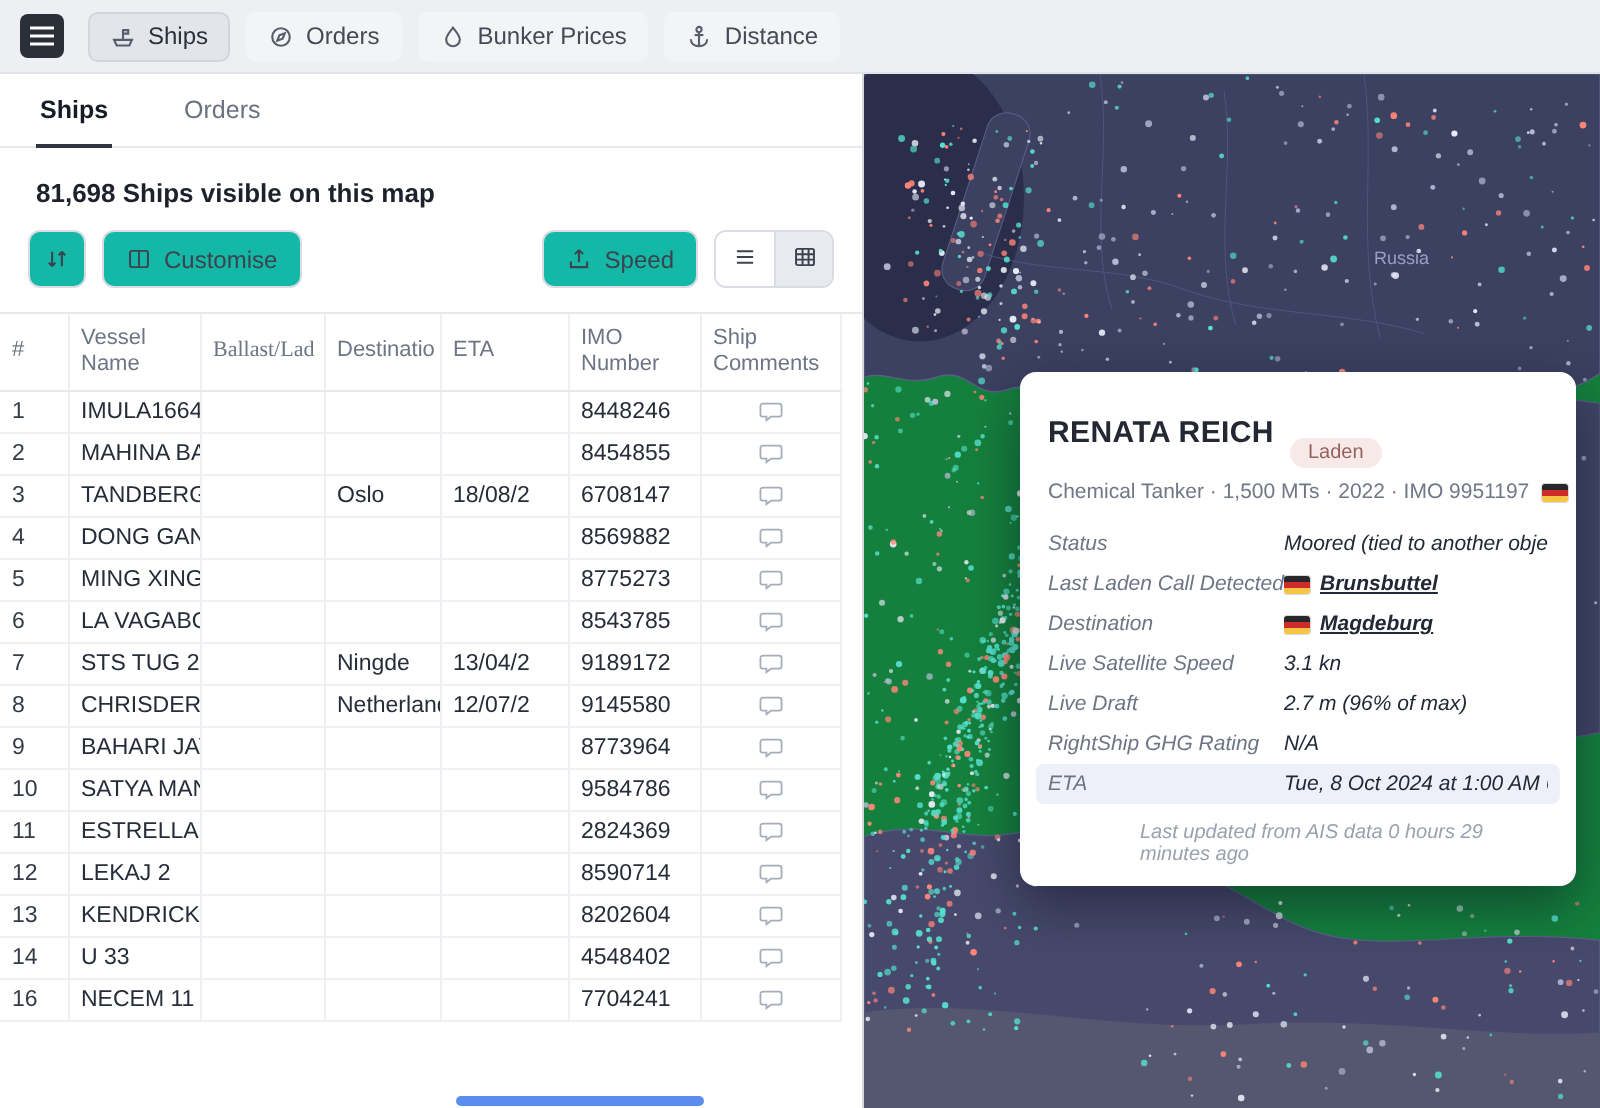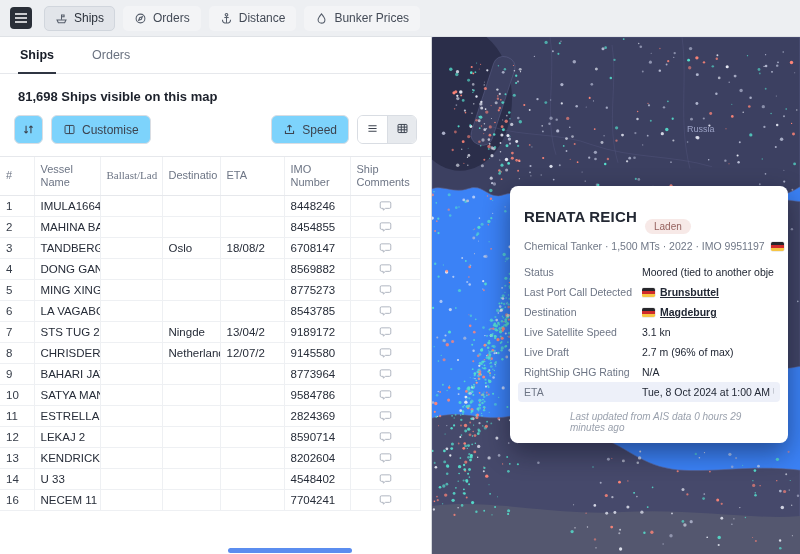--- a/index.html
+++ b/index.html
@@ -22,21 +22,21 @@
   .content{flex:1;display:flex;min-height:0;}
   .panel{width:432px;min-width:432px;background:#fff;display:flex;flex-direction:column;
     position:relative;border-right:1px solid #d5d8dd;}
   .tabs{display:flex;gap:34px;padding:0 18px;border-bottom:1px solid #e6e8ec;height:37px;min-height:37px;}
   .tab{display:flex;align-items:center;font-size:12.5px;color:#6a7280;cursor:pointer;
     border-bottom:2px solid transparent;padding:0 2px;margin-bottom:-1px;}
   .tab.active{color:#161b26;border-bottom-color:#2f3542;font-weight:700;}
   .count{padding:15px 18px 11px;font-size:13px;font-weight:700;color:#1c212b;}
   .controls{display:flex;align-items:center;gap:8px;padding:0 14px 12px;}
   .btn{display:flex;align-items:center;gap:6px;height:29px;padding:0 11px;border:1px solid #d9dde3;
-    border-radius:6px;background:#7dd3fc;font-size:12px;color:#3c434f;font-family:inherit;cursor:pointer;}
+    border-radius:6px;background:#14b8a6;font-size:12px;color:#3c434f;font-family:inherit;cursor:pointer;}
   .iconbtn{width:29px;padding:0;justify-content:center;}
   .spacer{flex:1;}
   .toggle{display:flex;border:1px solid #d9dde3;border-radius:6px;overflow:hidden;height:29px;}
   .toggle button{width:29px;border:none;background:#fff;display:flex;align-items:center;
     justify-content:center;cursor:pointer;padding:0;}
   .toggle button.active{background:#e7eaee;}
   .toggle button + button{border-left:1px solid #d9dde3;}
 
   .table-wrap{flex:1;overflow:hidden;border-top:1px solid #e6e8ec;}
   table{border-collapse:collapse;table-layout:fixed;width:420px;font-size:11.5px;}
@@ -48,32 +48,32 @@
   .c0{width:34px;}.c1{width:66px;}.c2{width:62px;font-family:Liberation Serif, serif;}.c3{width:58px;}.c4{width:64px;}.c5{width:66px;}.c6{width:70px;}
   td.c0{color:#343b47;}
   td.ccell{text-align:center;}
   .cbubble{display:inline-flex;vertical-align:middle;cursor:pointer;}
 
   .hscroll{position:absolute;left:0;right:0;bottom:0;height:7px;}
   .hthumb{position:absolute;left:228px;width:124px;height:5px;bottom:1px;border-radius:3px;
     background:#5b8def;cursor:pointer;}
 
   
-  .map{flex:1;position:relative;background:#3b82f6;overflow:hidden;cursor:grab;}
+  .map{flex:1;position:relative;background:#15803d;overflow:hidden;cursor:grab;}
   .mapsvg{position:absolute;inset:0;width:100%;height:100%;}
 
   
   .popup{position:absolute;top:149px;right:12px;width:278px;background:#fff;border-radius:8px;
     box-shadow:0 10px 26px rgba(8,10,28,.45);padding:13px 14px 10px;font-size:11px;}
   .ptitle-row{display:flex;align-items:center;gap:8px;}
   .ptitle{font-size:15px;font-weight:700;color:#232833;letter-spacing:.2px;cursor:pointer;}
   .badge{font-size:10px;color:#96625f;background:#f7e9e7;padding:2px 9px;border-radius:9px;margin-top:20px;}
   .psub{display:flex;align-items:center;gap:6px;margin-top:6px;color:#707887;font-size:10.5px;white-space:nowrap;}
   .psub .flag{margin-left:auto;}
-  .prows{margin-top:10px;}
+  .prows{margin-top:10px;font-style:italic;}
   .prow{display:flex;align-items:center;padding:4px 6px;margin:0 -6px;}
   .prow .pl{width:118px;min-width:118px;color:#6d7585;font-size:10.5px;}
   .prow .pv{color:#222835;font-size:10.5px;display:flex;align-items:center;gap:5px;
     white-space:nowrap;overflow:hidden;}
   .prow.hl{background:#edf0f9;border-radius:4px;}
   .pv.link{cursor:pointer;}
   .pv.link .pvt{font-weight:700;text-decoration:underline;}
   .pfoot{margin-top:9px;font-style:italic;color:#9aa1ad;font-size:10px;margin-left:46px;}
   .flag{display:inline-block;width:13px;height:9px;min-width:13px;border-radius:1.5px;
     background:linear-gradient(to bottom,#26262b 0 33%,#d02b2b 33% 66%,#f6c544 66% 100%);
@@ -108,35 +108,35 @@
           <svg width="13" height="13" viewBox="0 0 16 16" fill="none" stroke="#565e6b" stroke-width="1.3">
               <circle cx="8" cy="8" r="5.4"></circle>
               <path d="M10.3 5.7 9 9l-3.3 1.3L7 7z"></path>
             </svg>
         </span>
         <span>Orders</span>
       </button>
       <button class="nav-btn">
         <span>
           <svg width="13" height="13" viewBox="0 0 16 16" fill="none" stroke="#565e6b" stroke-width="1.3">
+              <path d="M8 2.3c2.4 3 4.2 5.1 4.2 7.2a4.2 4.2 0 1 1-8.4 0C3.8 7.4 5.6 5.3 8 2.3z"></path>
+            </svg>
+        </span>
+        <span>Bunker Prices</span>
+      </button>
+      <button class="nav-btn">
+        <span>
+          <svg width="13" height="13" viewBox="0 0 16 16" fill="none" stroke="#565e6b" stroke-width="1.3">
               <circle cx="8" cy="3.4" r="1.6"></circle>
               <path d="M8 5v8.4"></path>
               <path d="M5.3 6.8h5.4"></path>
               <path d="M3 9.4c0 2.9 2.3 4.2 5 4.2s5-1.3 5-4.2"></path>
             </svg>
         </span>
         <span>Distance</span>
-      </button>
-      <button class="nav-btn">
-        <span>
-          <svg width="13" height="13" viewBox="0 0 16 16" fill="none" stroke="#565e6b" stroke-width="1.3">
-              <path d="M8 2.3c2.4 3 4.2 5.1 4.2 7.2a4.2 4.2 0 1 1-8.4 0C3.8 7.4 5.6 5.3 8 2.3z"></path>
-            </svg>
-        </span>
-        <span>Bunker Prices</span>
       </button>
     </nav>
   </header>
 
   <div class="content">
 
     <aside class="panel">
       <div class="tabs">
         <div class="tab active">Ships</div>
         <div class="tab">Orders</div>
@@ -1475,21 +1475,21 @@
           <span class="flag"></span>
         </div>
         <div class="prows">
             <div class="prow">
               <span class="pl">Status</span>
               <span class="pv">
                 <span class="pvt">Moored (tied to another object</span>
               </span>
             </div>
             <div class="prow">
-              <span class="pl">Last Port Call Detected</span>
+              <span class="pl">Last Laden Call Detected</span>
               <span class="pv link">
                 <span class="flag"></span>
                 <span class="pvt">Brunsbuttel</span>
               </span>
             </div>
             <div class="prow">
               <span class="pl">Destination</span>
               <span class="pv link">
                 <span class="flag"></span>
                 <span class="pvt">Magdeburg</span>

